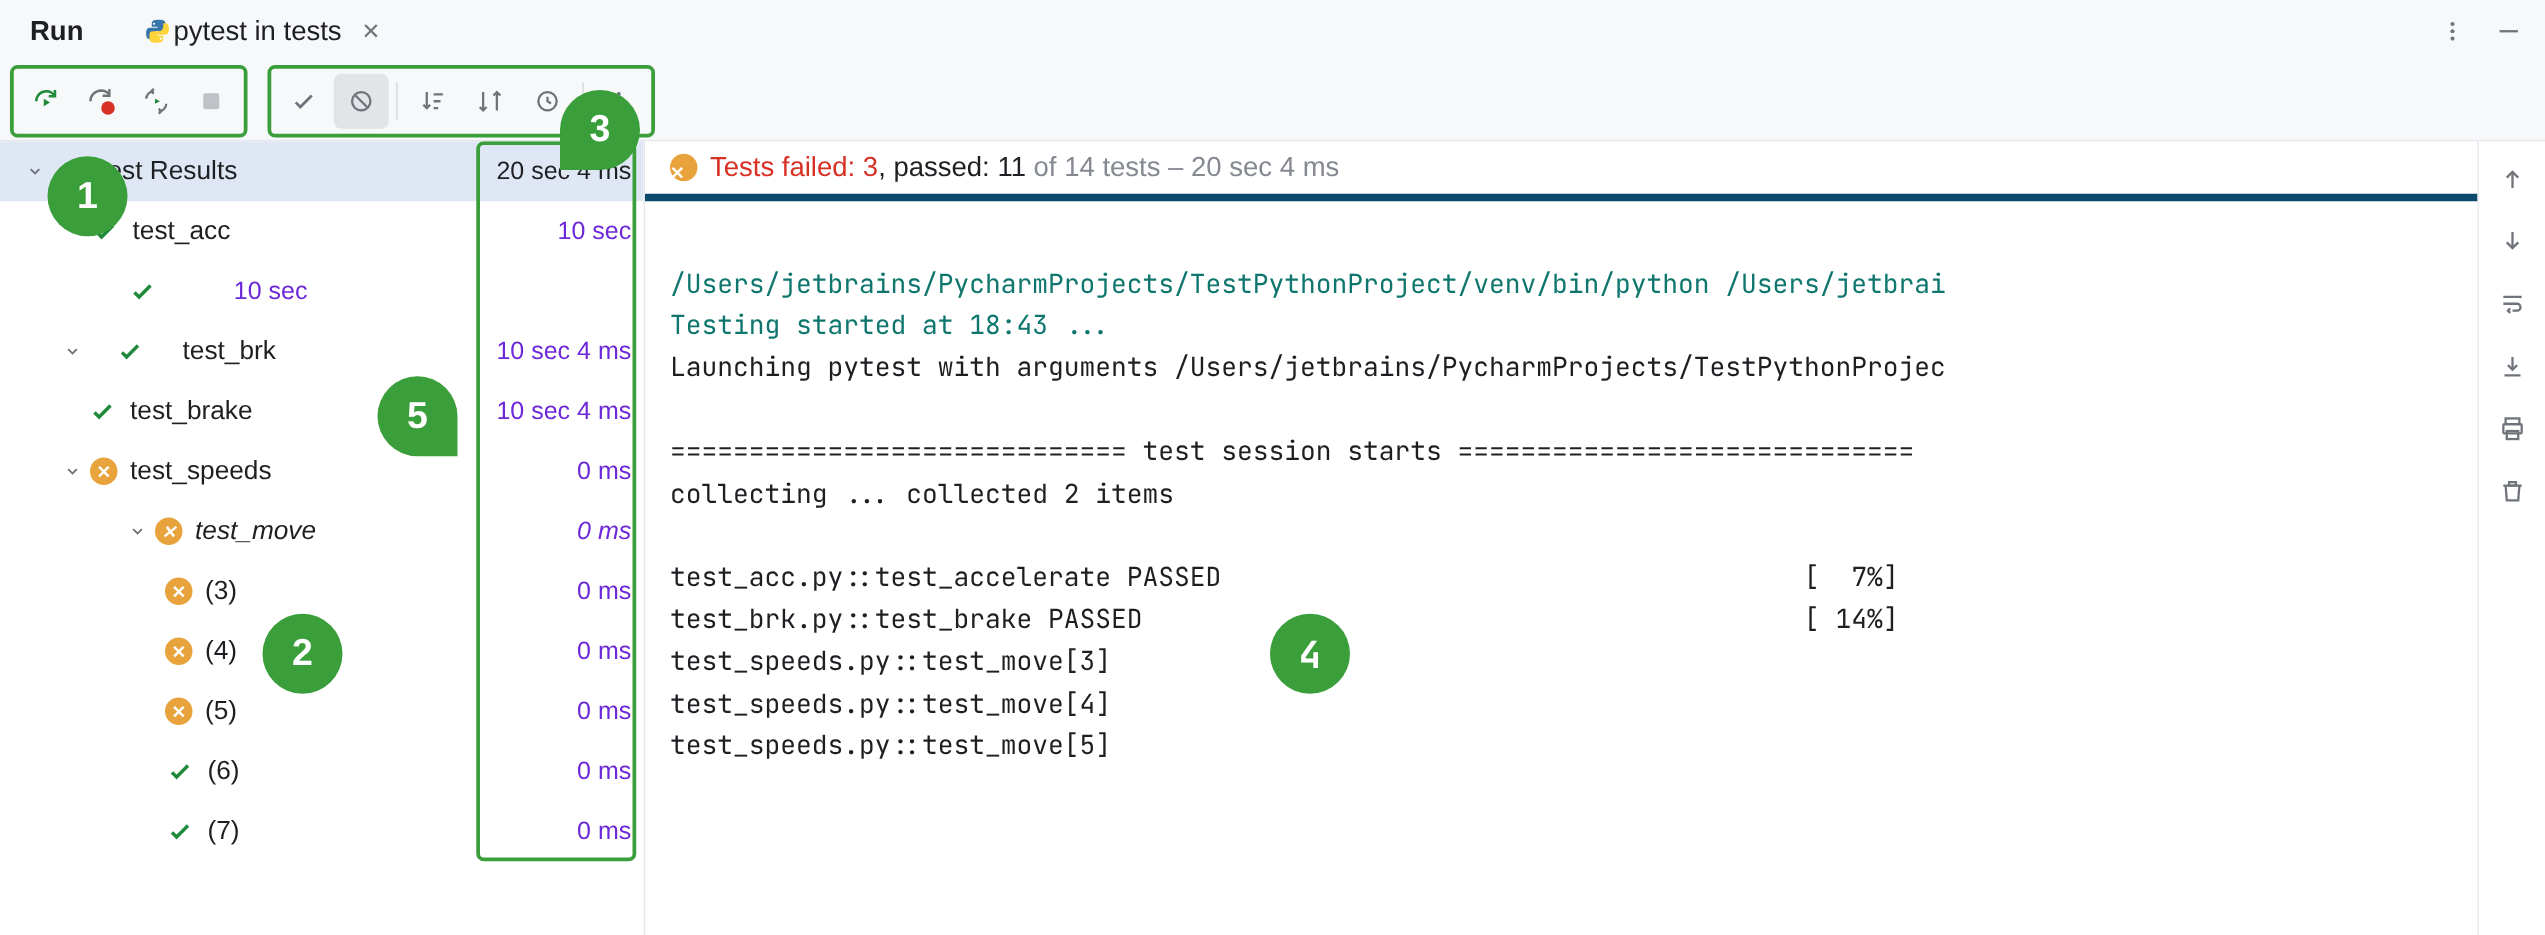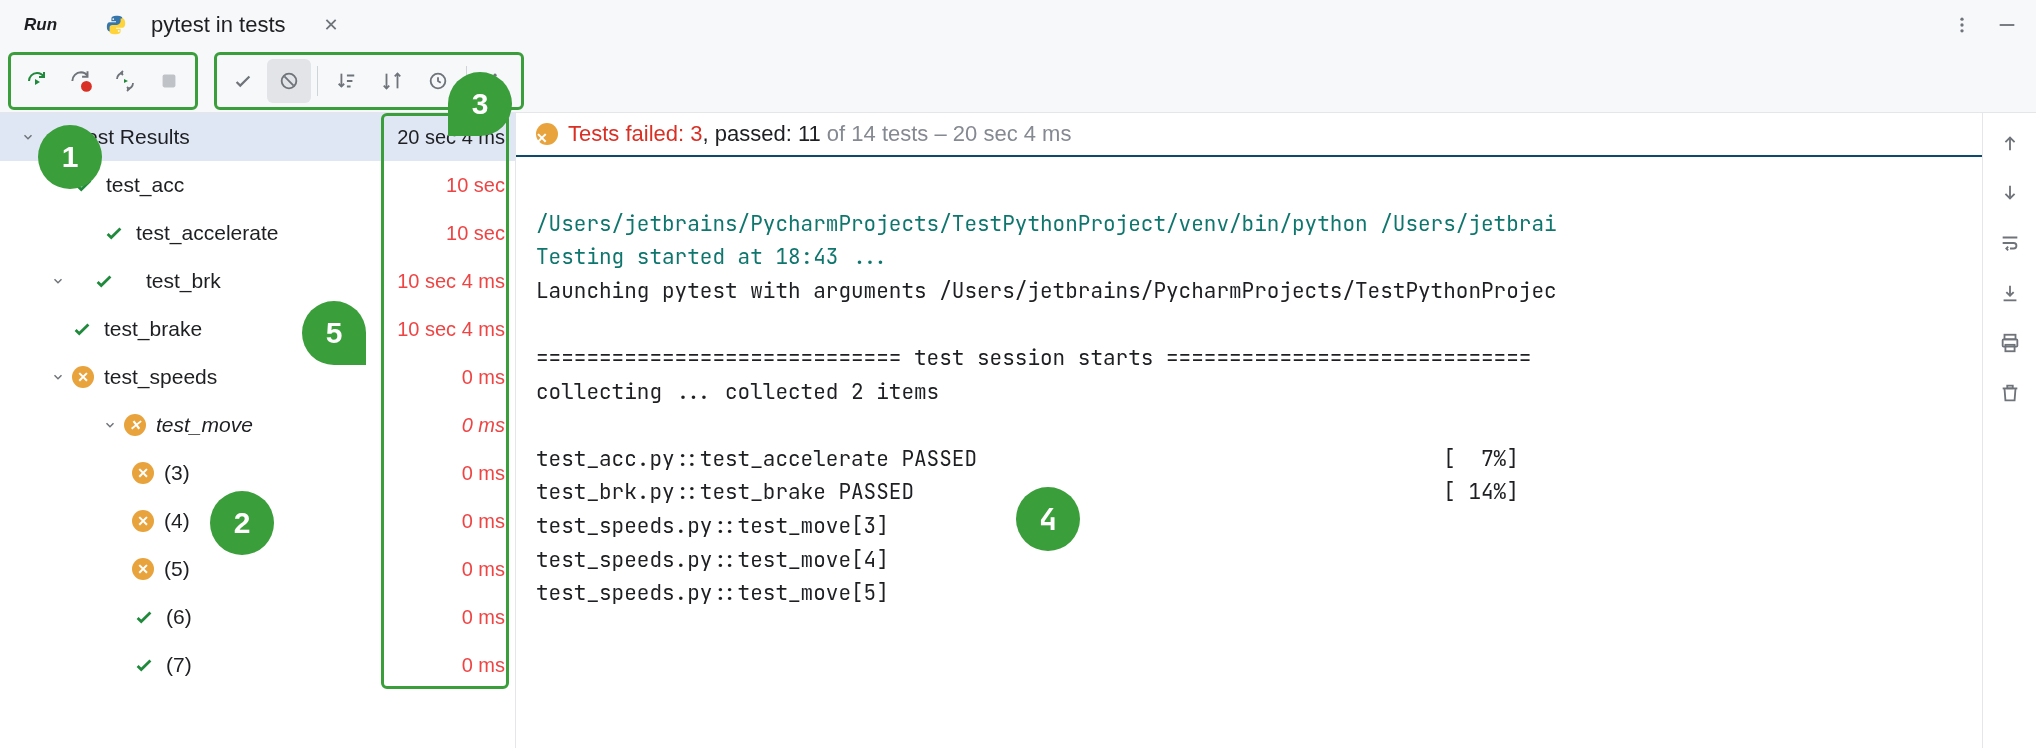--- a/index.html
+++ b/index.html
@@ -1,22 +1,22 @@
 <!DOCTYPE html>
 <html><head>
 <meta charset="utf-8">
 <style>
   * { box-sizing: border-box; margin: 0; padding: 0; }
   html, body { width: 2036px; height: 748px; font-family: -apple-system, 'Segoe UI', Arial, sans-serif; background: #ffffff; overflow: hidden; }
   .panel { display: flex; flex-direction: column; width: 100%; height: 100%; background: #f7f8fa; }
 
   
   .hdr { display: flex; align-items: center; height: 50px; padding: 0 12px 0 24px; }
-  .hdr .title { font-size: 17px; font-weight: 600; color: #1e1f22; margin-right: 48px; font-style: italic; }
-  .hdr .tab { display: flex; align-items: center; gap: 24px; font-size: 22px; color: #1e1f22; justify-content: flex-end; }
+  .hdr .title { font-size: 22px; font-weight: 600; color: #1e1f22; margin-right: 48px; }
+  .hdr .tab { display: flex; align-items: center; gap: 2px; font-size: 22px; color: #1e1f22; justify-content: flex-end; }
   .pyicon { width:22px; height:22px; display:inline-flex; }
   .hdr .close { margin-left: 14px; color:#6f737a; font-size:18px; cursor:pointer; }
   .hdr-sp { flex: 1; }
   .hdr-right { display:flex; align-items:center; gap: 24px; padding-right: 6px;}
   .vdots svg, .minimize svg { display:block; }
 
   
   .tool-row { display:flex; align-items:center; padding: 6px 8px 6px 8px; position:relative; height:62px;}
   .tbtn { width:44px; height:44px; display:flex; align-items:center; justify-content:center; border-radius:6px; cursor:pointer; color:#6f737a; }
   .group1, .group2 { display:flex; align-items:center; border:3px solid #3a9e3a; border-radius:6px; padding:4px; }
@@ -25,36 +25,36 @@
   .sep { width:1px; height:30px; background:#d0d3d8; margin:0 4px;}
   .pressed { background:#e2e4e8; border-radius:6px;}
 
   .body { flex:1; display:flex; background:#ffffff; min-height:0; border-top:1px solid #e4e6ea;}
 
   
   .tree-wrap { width:516px; position:relative; border-right:1px solid #e4e6ea; min-height:0; overflow:hidden;}
   .tree { font-size:21px; color:#1e1f22; }
   .row { display:flex; align-items:center; height:48px; padding-right:10px; white-space:nowrap; }
   .row .txt { flex:1; overflow:hidden; text-overflow:ellipsis; }
-  .row .dur { text-align:right; color:#ef4444; font-size:20px; min-width:110px;}
+  .row .dur { text-align:right; color:#6d28d9; font-size:20px; min-width:110px;}
   .row0 { padding-left: 18px; background:#dfe7f5; }
   .row0 .dur { color:#1e1f22; }
   .chev { width:20px; display:inline-flex; justify-content:center; color:#6f737a; margin-right:4px;}
   .chev-space { width:24px; display:inline-block;}
   .ic { width:24px; height:24px; display:inline-flex; align-items:center; justify-content:center; margin-right:10px; }
   .ic-pass svg { color:#208a3c; }
   .ic-fail { background:#e8a33d; border-radius:50%; width:22px; height:22px; }
   .ic-fail:after { content:"✕"; color:#fff; font-size:14px; line-height:22px; width:22px; text-align:center; font-weight:600;}
 
   
   .dur-box { position:absolute; right:6px; top:0px; width:128px; height:576px; border:3px solid #3a9e3a; border-radius:6px; pointer-events:none; }
 
   
   .console-wrap { flex:1; display:flex; flex-direction:column; min-width:0; }
-  .csummary { padding: 8px 20px; font-size:22px; display:flex; align-items:center; gap:10px; border-bottom:2px solid #0c4a6e; }
+  .csummary { padding: 8px 20px; font-size:22px; display:flex; align-items:center; gap:10px; border-bottom:6px solid #0c4a6e; }
   .csummary .fail-lbl { color:#d93025; }
   .csummary .rest { color:#1e1f22; }
   .csummary .muted { color:#858992; }
   .console { flex:1; padding: 16px 20px; font-family: 'JetBrains Mono', Menlo, Consolas, monospace; font-size:21px; line-height:1.6; color:#1e1f22; white-space:pre; overflow:hidden; position:relative;}
   .cmd { color:#0f766e; }
 
   .side-gutter { width:54px; display:flex; flex-direction:column; align-items:center; padding-top:12px; gap:14px; border-left:1px solid #e4e6ea;}
   .gbtn { width:36px; height:36px; display:flex; align-items:center; justify-content:center; color:#6f737a; cursor:pointer; border-radius:6px; }
 
   
@@ -201,21 +201,20 @@
               <span class="txt">test_acc</span>
               <span class="dur">10 sec</span>
             </div>
             <div class="row" style="padding-left: 78px;">
               <span class="chev-space"></span>
               <span class="ic ic-pass">
                 <svg width="22" height="22" viewBox="0 0 24 24" fill="none" stroke="#208a3c" stroke-width="3">
                   <path d="M5 13l4 4L19 7"></path>
                 </svg>
               </span>
-              <span class="txt">test_accelerate</span>
               <span class="dur">10 sec</span>
             </div>
             <div class="row" style="padding-left: 48px; gap: 20px;">
               <span class="chev">
                 <svg width="14" height="14" viewBox="0 0 24 24" fill="none" stroke="#6f737a" stroke-width="2.5">
                   <path d="M6 9l6 6 6-6"></path>
                 </svg>
               </span>
               <span class="ic ic-pass">
                 <svg width="22" height="22" viewBox="0 0 24 24" fill="none" stroke="#208a3c" stroke-width="3">

